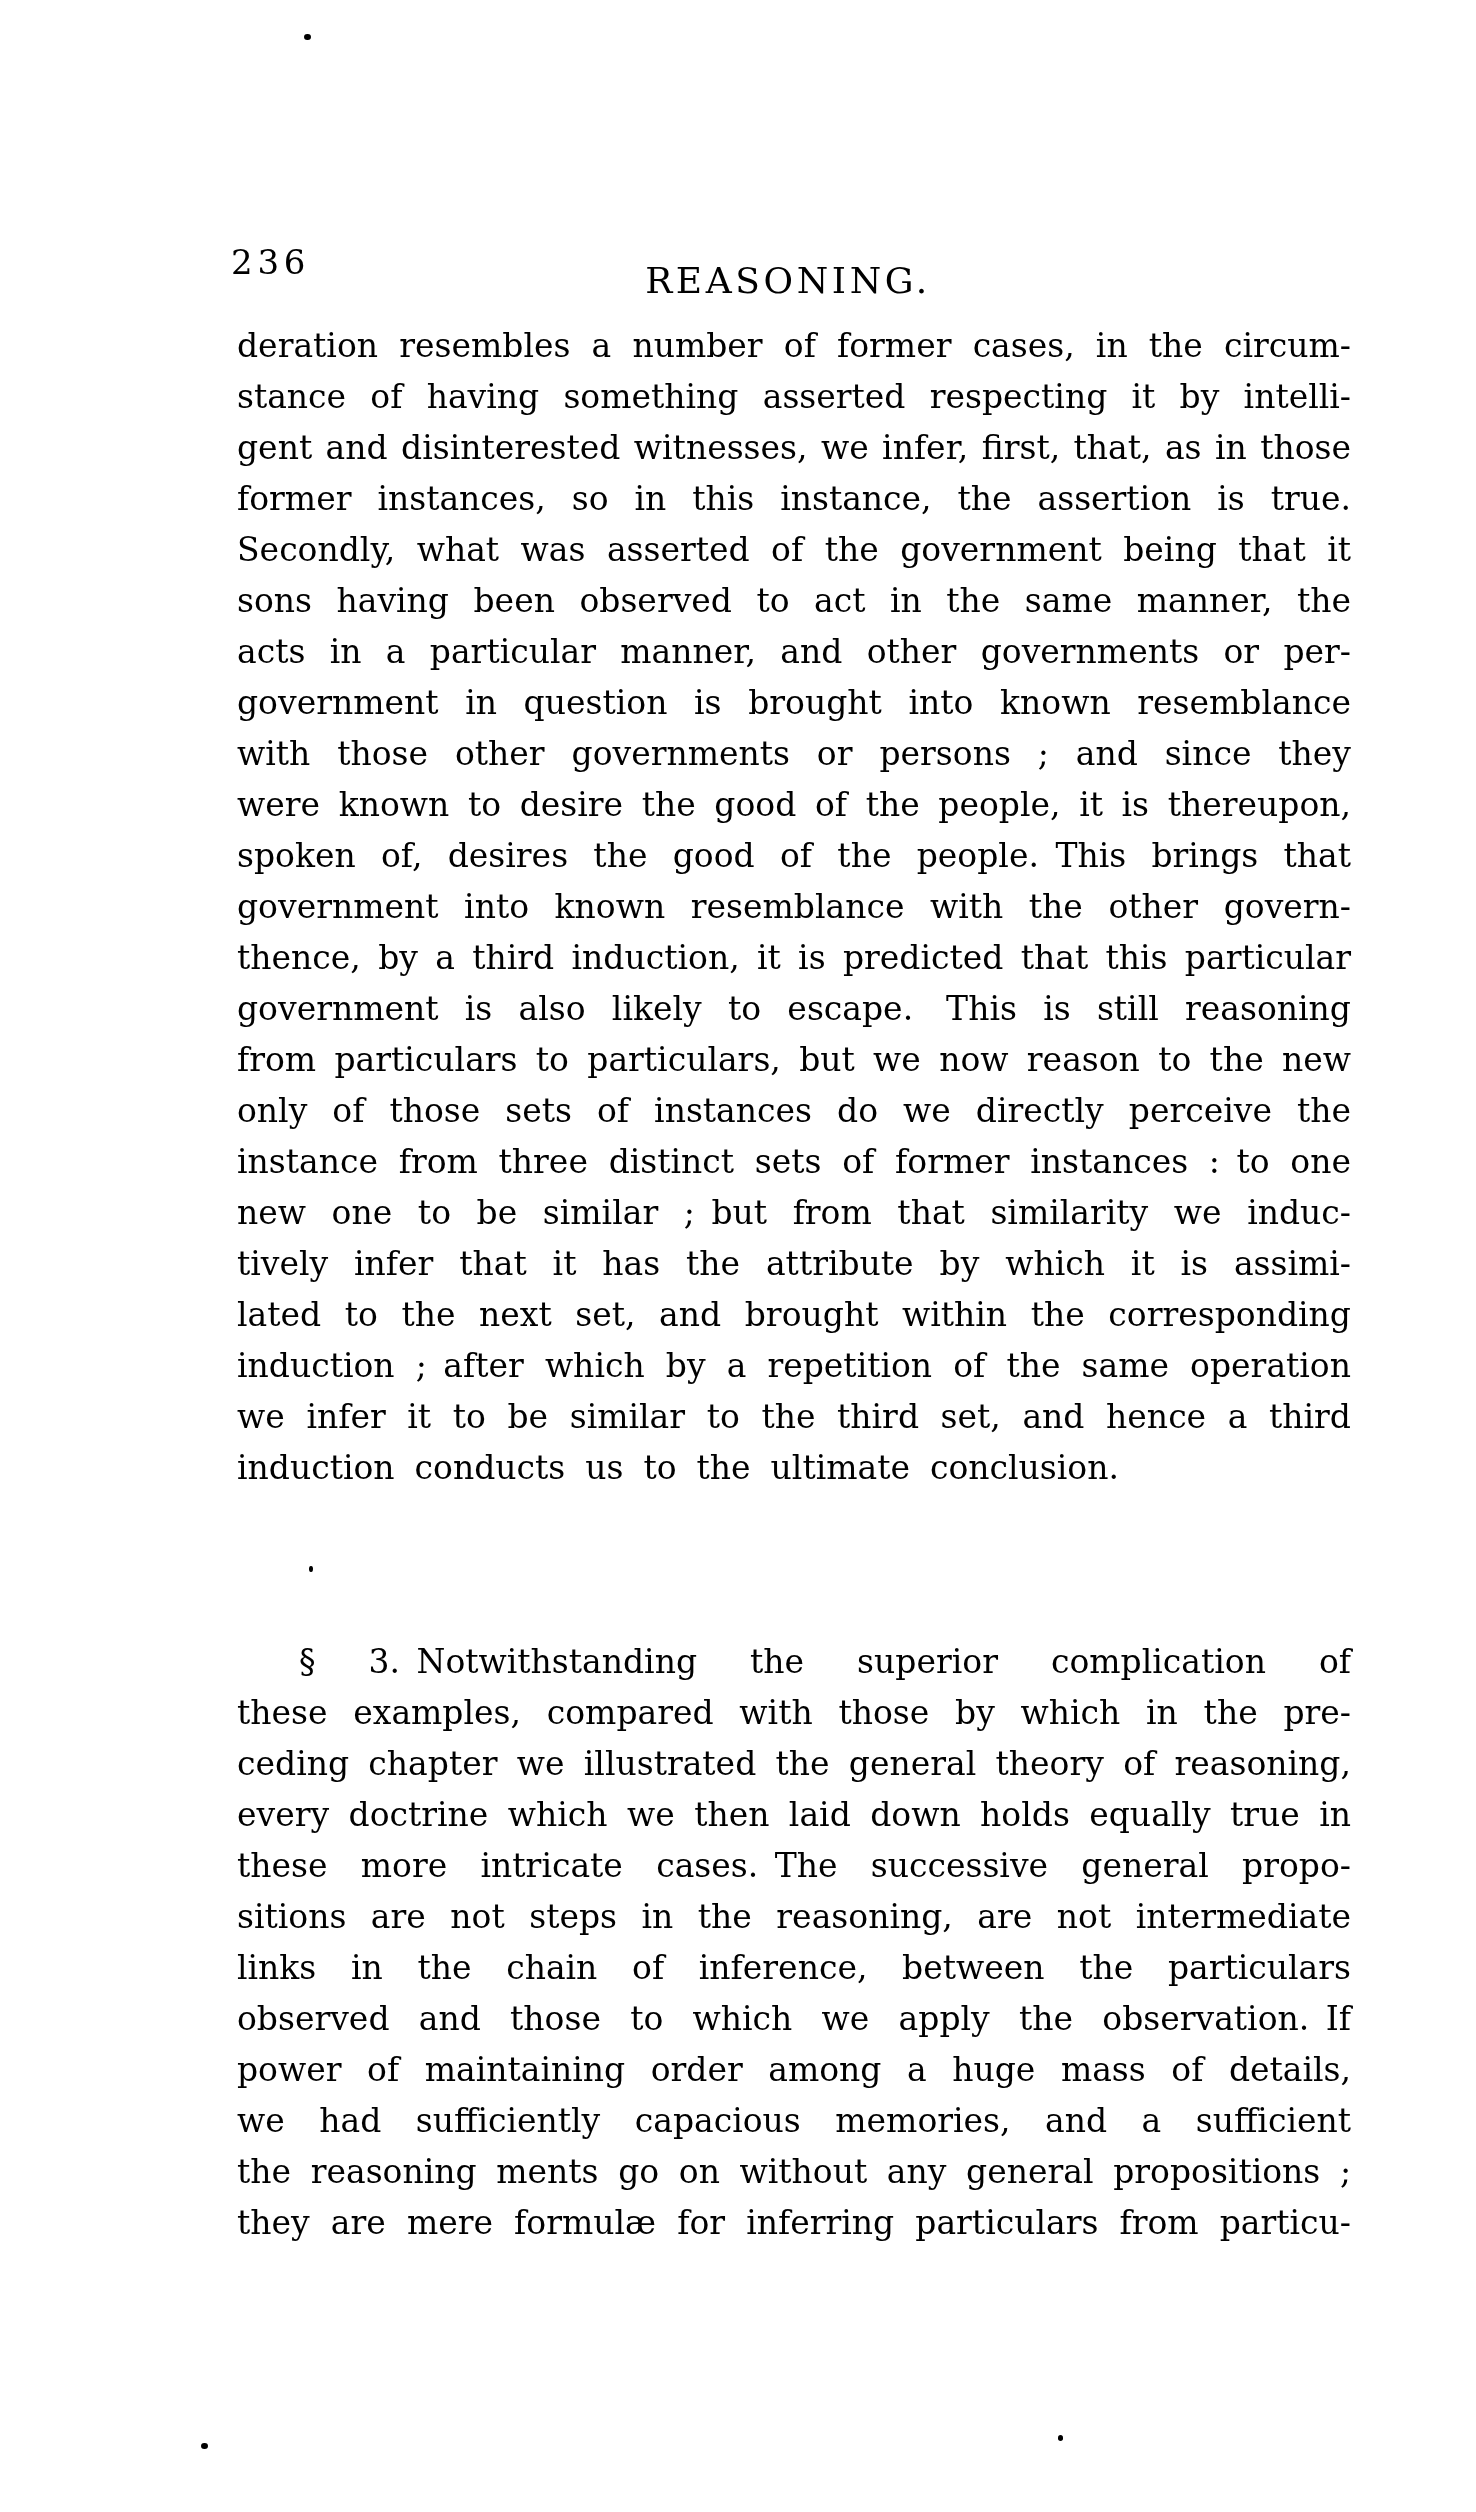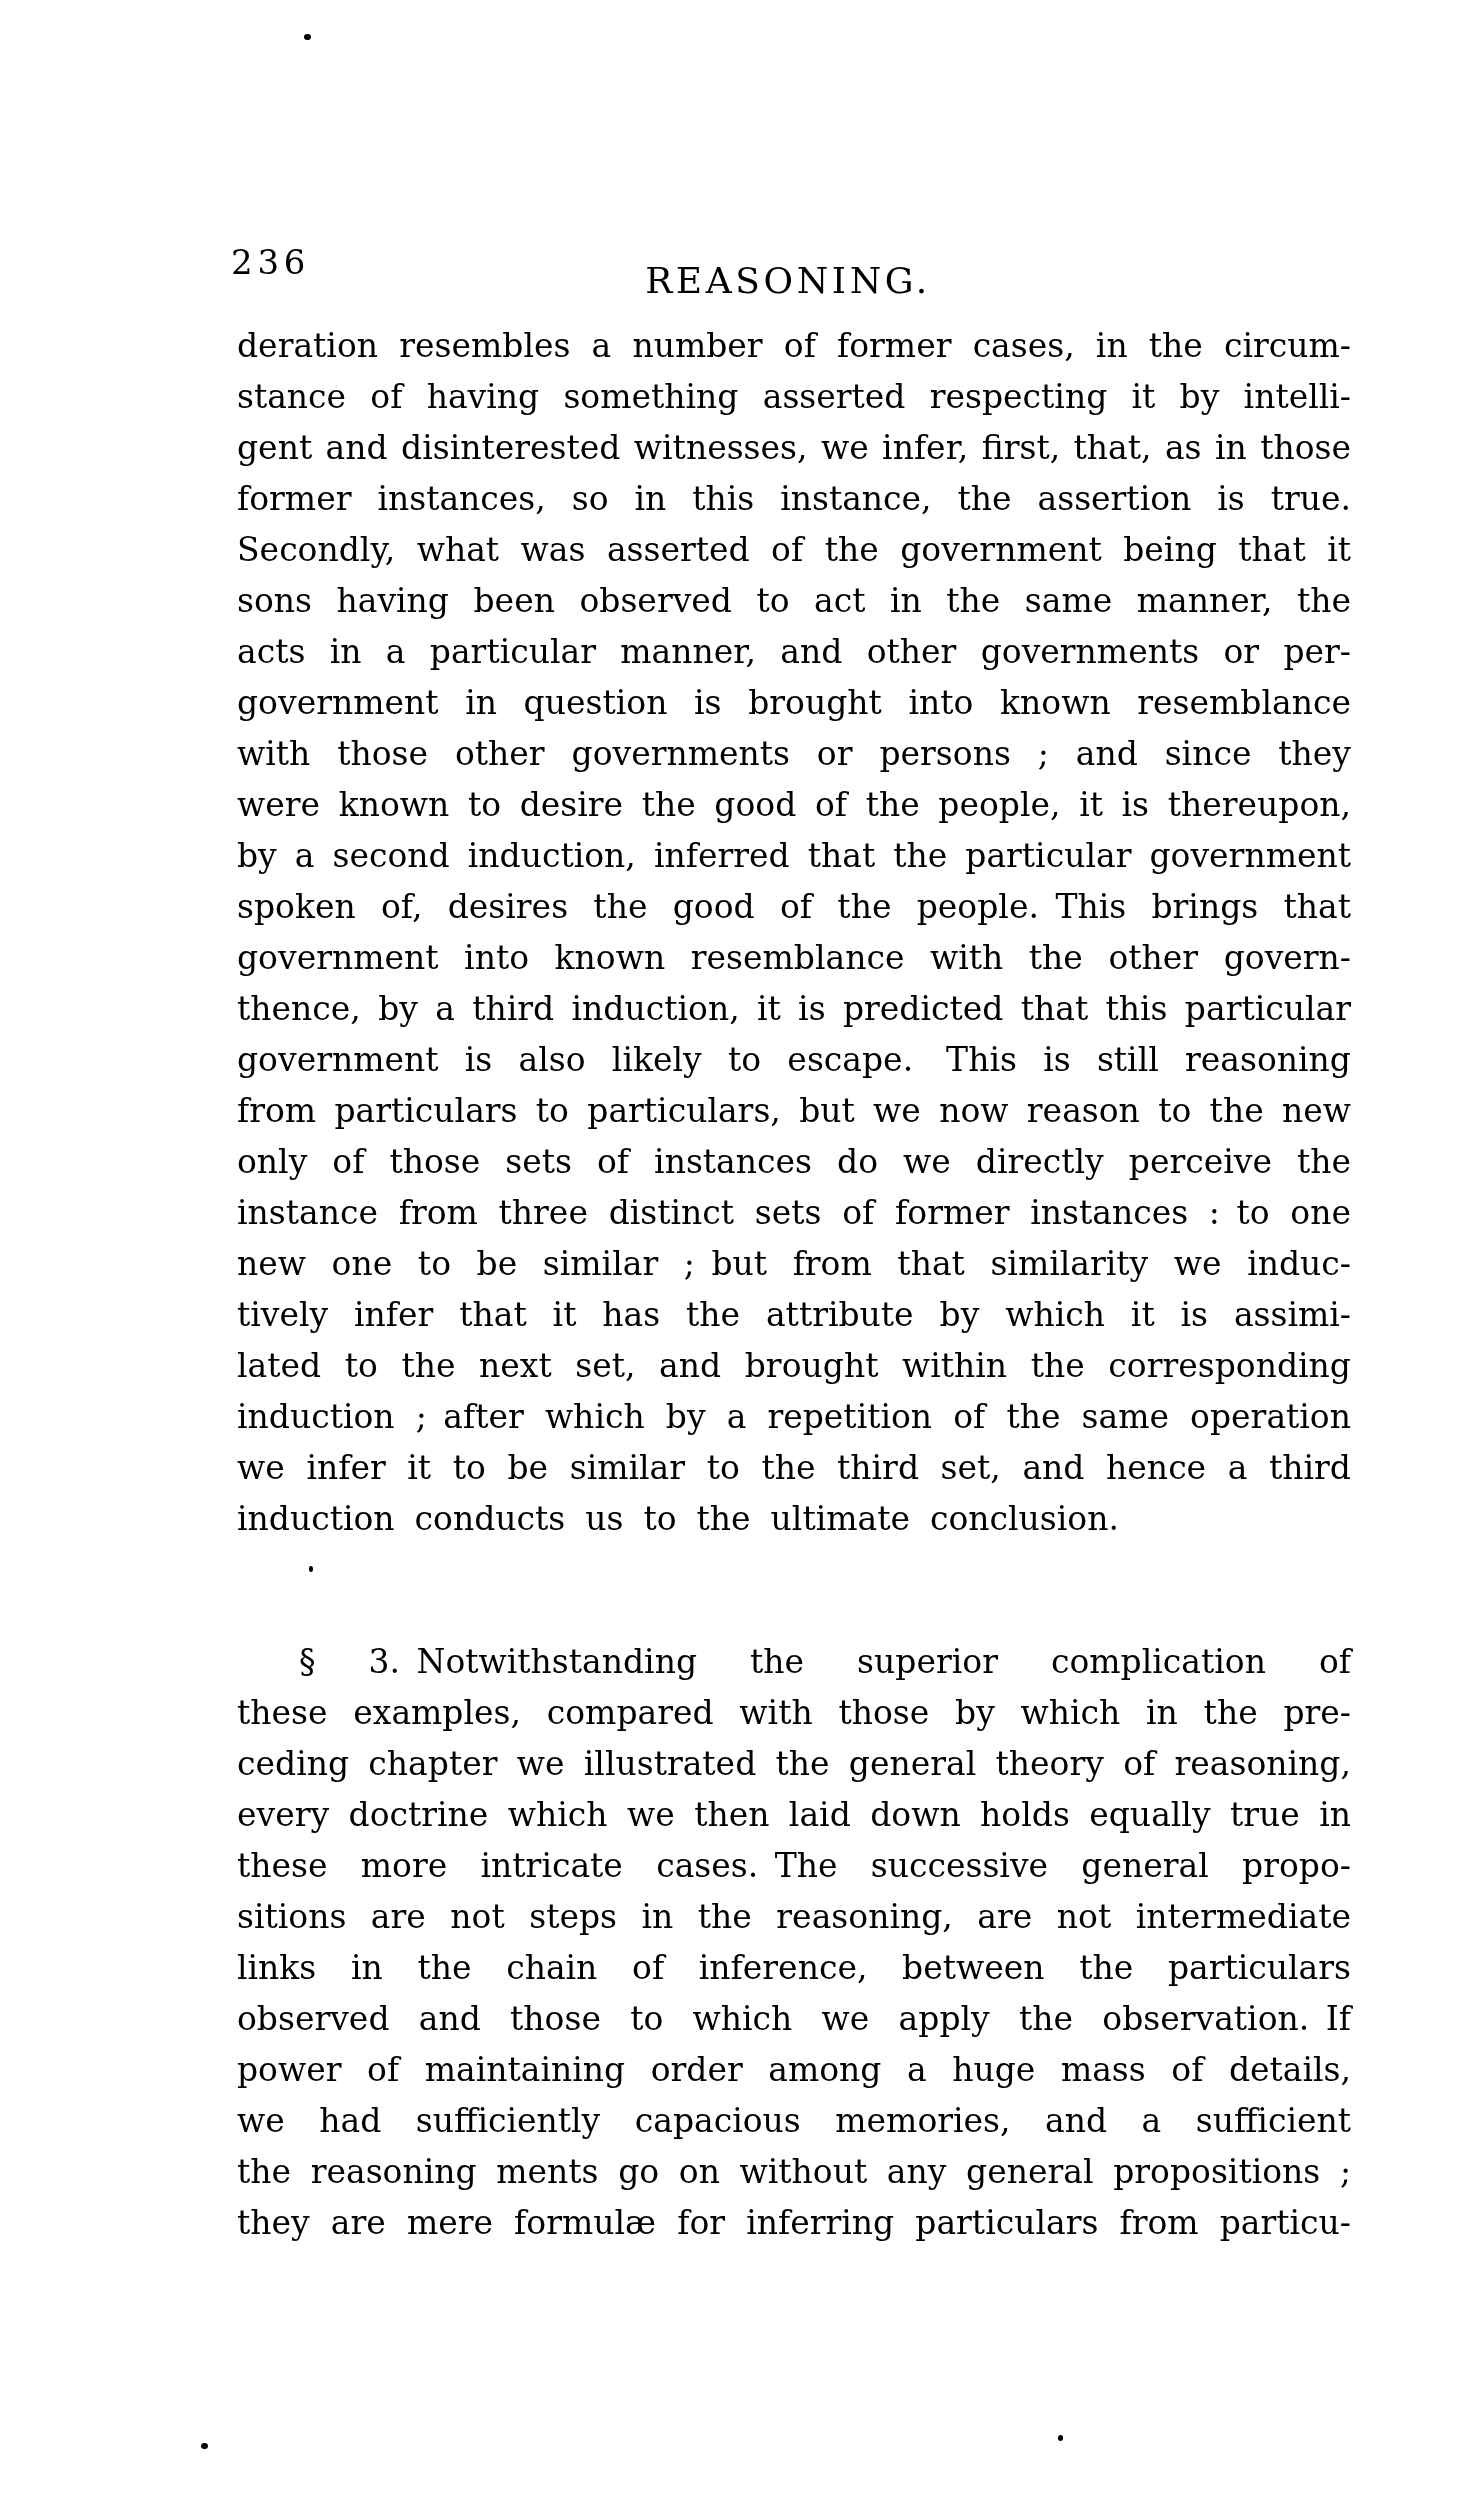--- a/index.html
+++ b/index.html
@@ -80,21 +80,20 @@
       <div class="line">deration resembles a number of former cases, in the circum-</div>
       <div class="line">stance of having something asserted respecting it by intelli-</div>
       <div class="line">gent and disinterested witnesses, we infer, first, that, as in those</div>
       <div class="line">former instances, so in this instance, the assertion is true.</div>
       <div class="line">Secondly, what was asserted of the government being that it</div>
       <div class="line">sons having been observed to act in the same manner, the</div>
       <div class="line">acts in a particular manner, and other governments or per-</div>
       <div class="line">government in question is brought into known resemblance</div>
       <div class="line">with those other governments or persons ; and since they</div>
       <div class="line">were known to desire the good of the people, it is thereupon,</div>
-      <div class="line">by a second induction, inferred that the particular government</div>
       <div class="line">spoken of, desires the good of the people. This brings that</div>
       <div class="line">government into known resemblance with the other govern-</div>
       <div class="line">thence, by a third induction, it is predicted that this particular</div>
       <div class="line">government is also likely to escape.  This is still reasoning</div>
       <div class="line">from particulars to particulars, but we now reason to the new</div>
       <div class="line">only of those sets of instances do we directly perceive the</div>
       <div class="line">instance from three distinct sets of former instances : to one</div>
       <div class="line">new one to be similar ; but from that similarity we induc-</div>
       <div class="line">tively infer that it has the attribute by which it is assimi-</div>
       <div class="line">lated to the next set, and brought within the corresponding</div>

